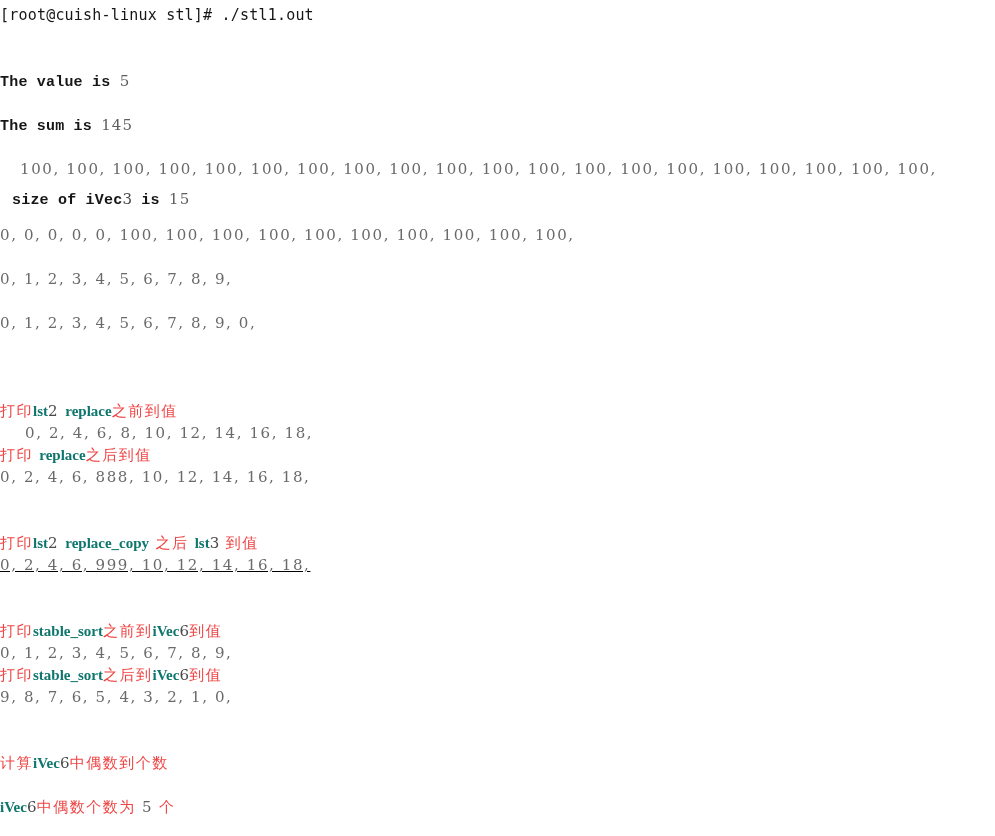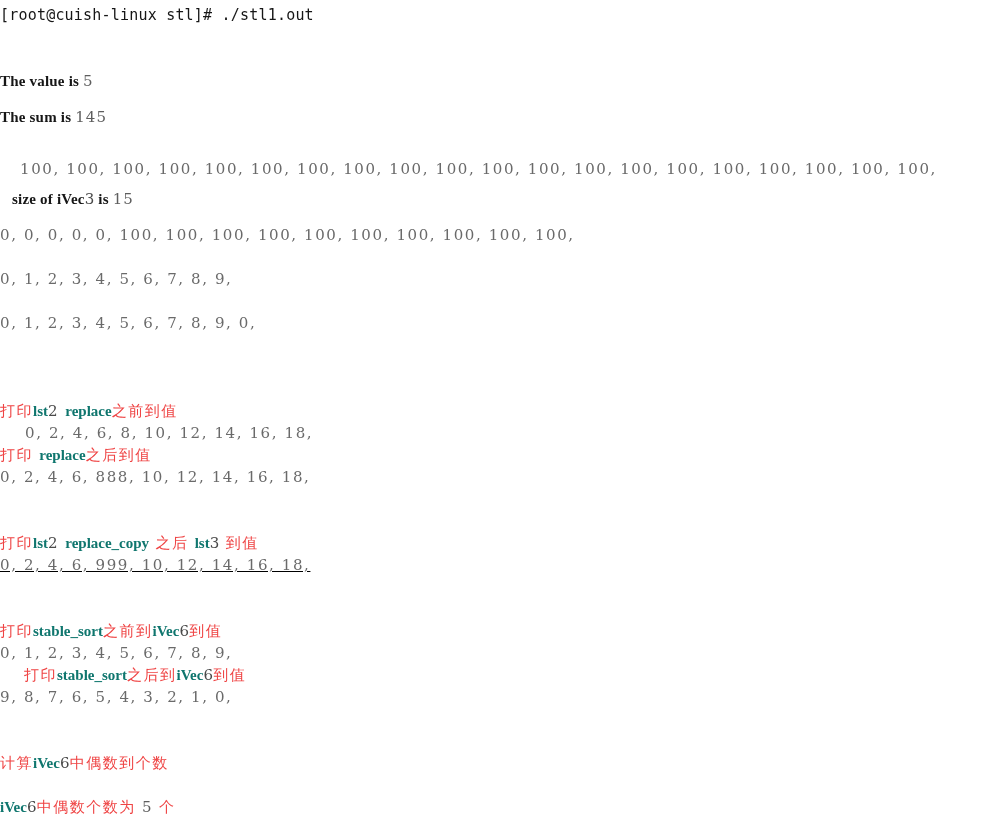--- a/index.html
+++ b/index.html
@@ -24,21 +24,21 @@
     position: absolute;
     left: 0;
     white-space: pre;
     font-size: 15px;
     line-height: 22px;
     letter-spacing: 0.2px;
   }
   
   .label {
     color: #161616;
-    font-family: Liberation Serif, serif;
+    font-family: Liberation Mono, monospace;
     font-weight: 700;
   }
   
   .num {
     color: #5e5e5e;
     font-family: "DejaVu Serif", "Liberation Serif", serif;
     font-weight: 400;
     letter-spacing: 1.1px;
   }
   .prompt {
@@ -71,31 +71,31 @@
     font-size: 15px;
   }
 </style>
 </head>
 <body>
 
 <div id="terminal">
 
 <div class="line" style="top: 4px;"><span class="prompt">[root@cuish-linux stl]# ./stl1.out</span></div>
     <div class="line" style="top: 70px;"><span class="label">The value is </span><span class="num">5</span></div>
-    <div class="line" style="top: 106px;"><span class="label">The sum is </span><span class="num">145</span></div>
+    <div class="line" style="top: 114px;"><span class="label">The sum is </span><span class="num">145</span></div>
     <div class="line" style="top: 158px; padding-left: 20px;"><span class="numlist">100, 100, 100, 100, 100, 100, 100, 100, 100, 100, 100, 100, 100, 100, 100, 100, 100, 100, 100, 100,</span></div>
     <div class="line" style="top: 188px; margin-left: 12px;"><span class="label">size of iVec</span><span class="identnum">3</span><span class="label"> is </span><span class="num">15</span></div>
     <div class="line" style="top: 224px;"><span class="numlist">0, 0, 0, 0, 0, 100, 100, 100, 100, 100, 100, 100, 100, 100, 100,</span></div>
     <div class="line" style="top: 268px;"><span class="numlist">0, 1, 2, 3, 4, 5, 6, 7, 8, 9,</span></div>
     <div class="line" style="top: 312px;"><span class="numlist">0, 1, 2, 3, 4, 5, 6, 7, 8, 9, 0,</span></div>
     <div class="line" style="top: 400px;"><span class="cjk">打印</span><span class="ident">lst</span><span class="identnum">2</span><span class="ident">  replace</span><span class="cjk">之前到值</span></div>
     <div class="line" style="top: 422px; padding-left: 25px;"><span class="numlist">0, 2, 4, 6, 8, 10, 12, 14, 16, 18,</span></div>
     <div class="line" style="top: 444px;"><span class="cjk">打印 </span><span class="ident">replace</span><span class="cjk">之后到值</span></div>
     <div class="line" style="top: 466px;"><span class="numlist">0, 2, 4, 6, 888, 10, 12, 14, 16, 18,</span></div>
     <div class="line" style="top: 532px;"><span class="cjk">打印</span><span class="ident">lst</span><span class="identnum">2</span><span class="ident">  replace_copy</span><span class="cjk"> 之后 </span><span class="ident">lst</span><span class="identnum">3</span><span class="cjk"> 到值</span></div>
     <div class="line" style="top: 554px; text-decoration: underline;"><span class="numlist">0, 2, 4, 6, 999, 10, 12, 14, 16, 18,</span></div>
     <div class="line" style="top: 620px;"><span class="cjk">打印</span><span class="ident">stable_sort</span><span class="cjk">之前到</span><span class="ident">iVec</span><span class="identnum">6</span><span class="cjk">到值</span></div>
     <div class="line" style="top: 642px;"><span class="numlist">0, 1, 2, 3, 4, 5, 6, 7, 8, 9,</span></div>
-    <div class="line" style="top: 664px; padding-left: 24px;"><span class="cjk">打印</span><span class="ident">stable_sort</span><span class="cjk">之后到</span><span class="ident">iVec</span><span class="identnum">6</span><span class="cjk">到值</span></div>
+    <div class="line" style="top: 664px;"><span class="cjk">打印</span><span class="ident">stable_sort</span><span class="cjk">之后到</span><span class="ident">iVec</span><span class="identnum">6</span><span class="cjk">到值</span></div>
     <div class="line" style="top: 686px;"><span class="numlist">9, 8, 7, 6, 5, 4, 3, 2, 1, 0,</span></div>
     <div class="line" style="top: 752px;"><span class="cjk">计算</span><span class="ident">iVec</span><span class="identnum">6</span><span class="cjk">中偶数到个数</span></div>
     <div class="line" style="top: 796px;"><span class="ident">iVec</span><span class="identnum">6</span><span class="cjk">中偶数个数为 </span><span class="num">5</span><span class="cjk"> 个</span></div>
   </div>
 
 </body></html>

